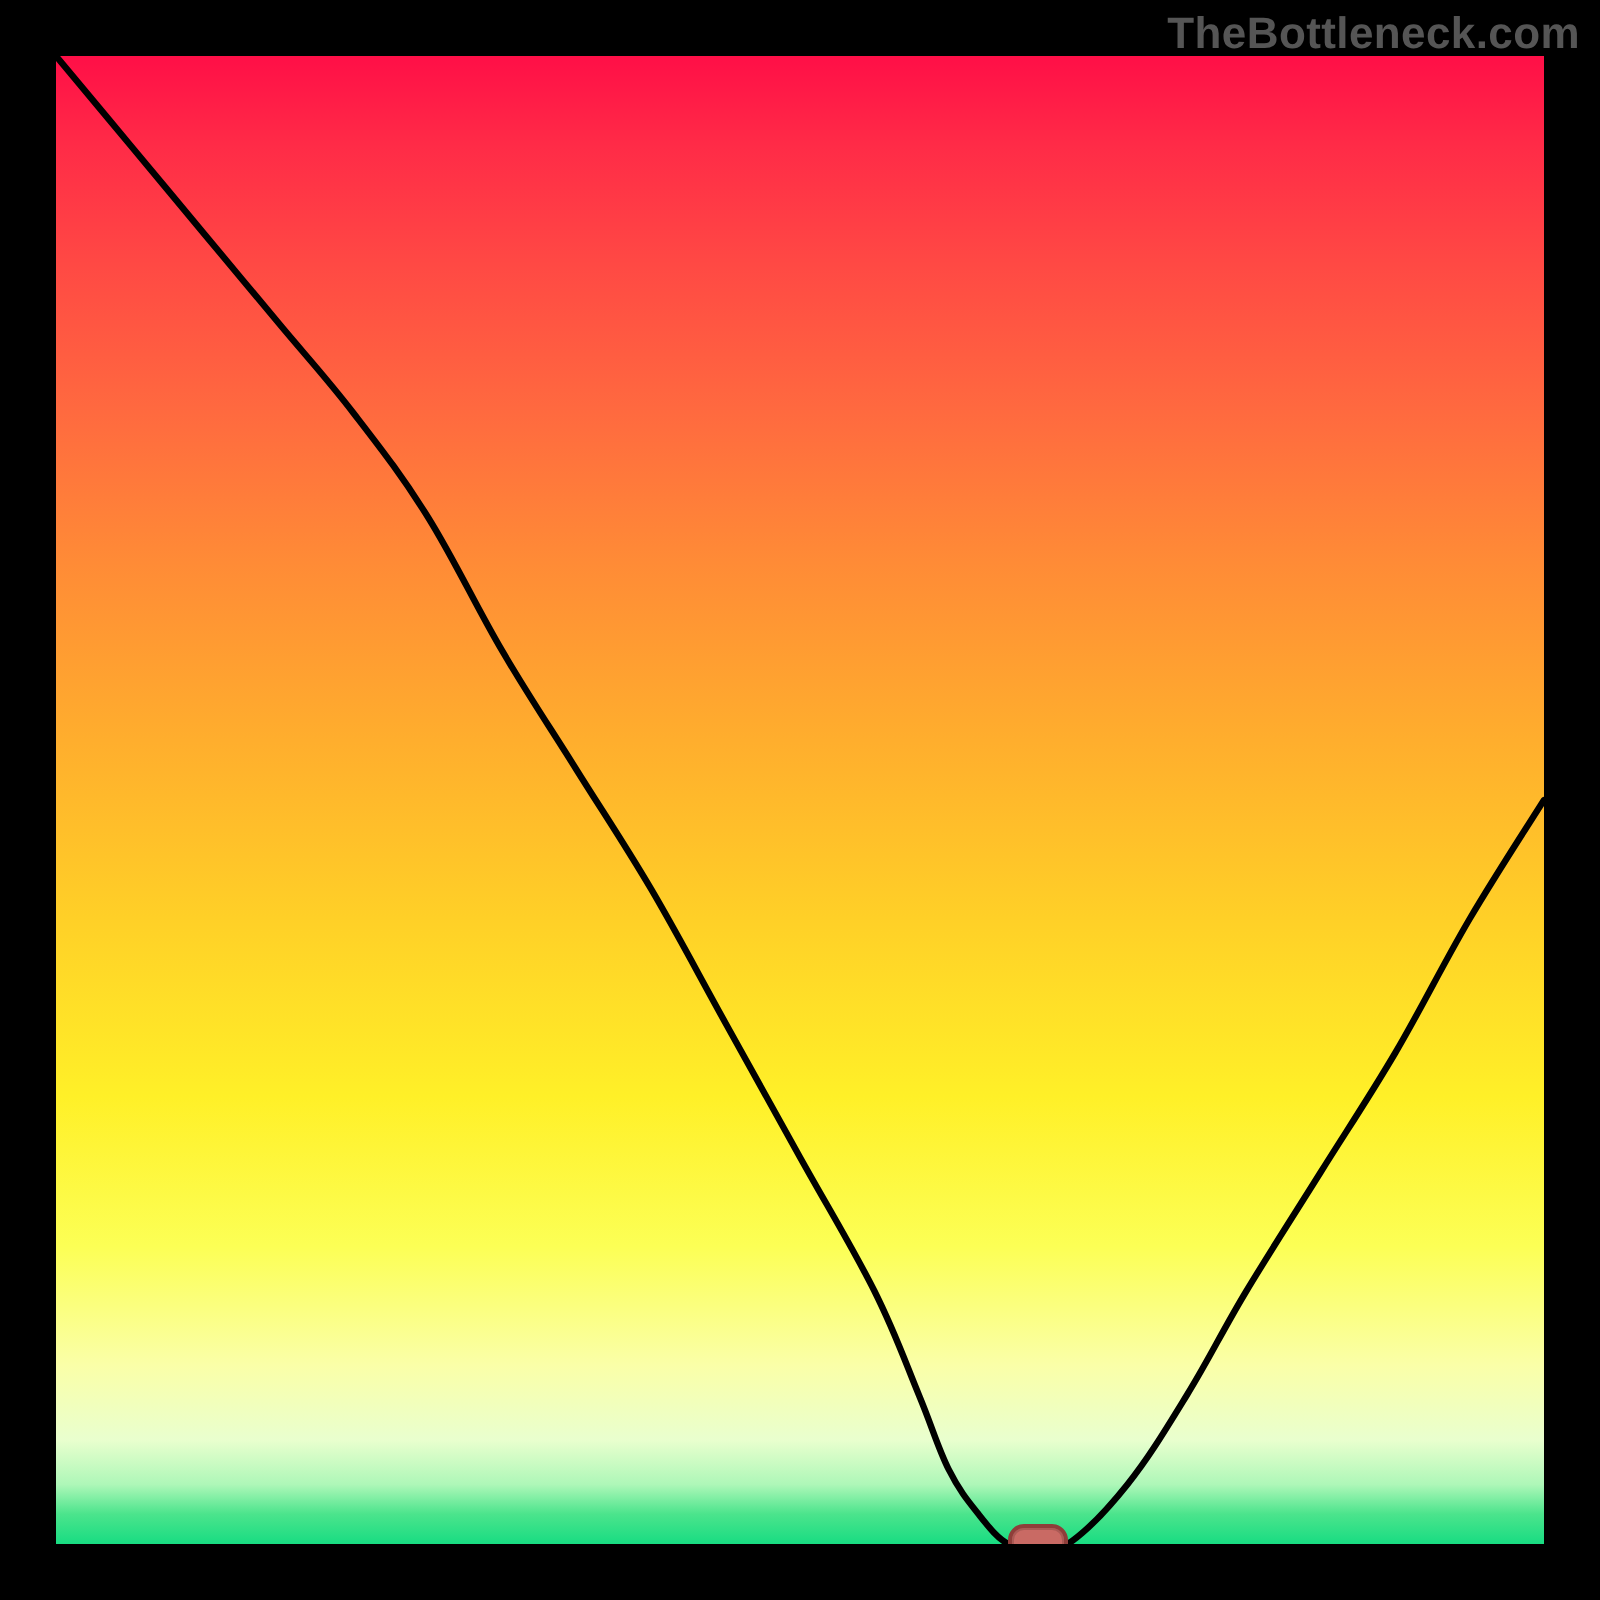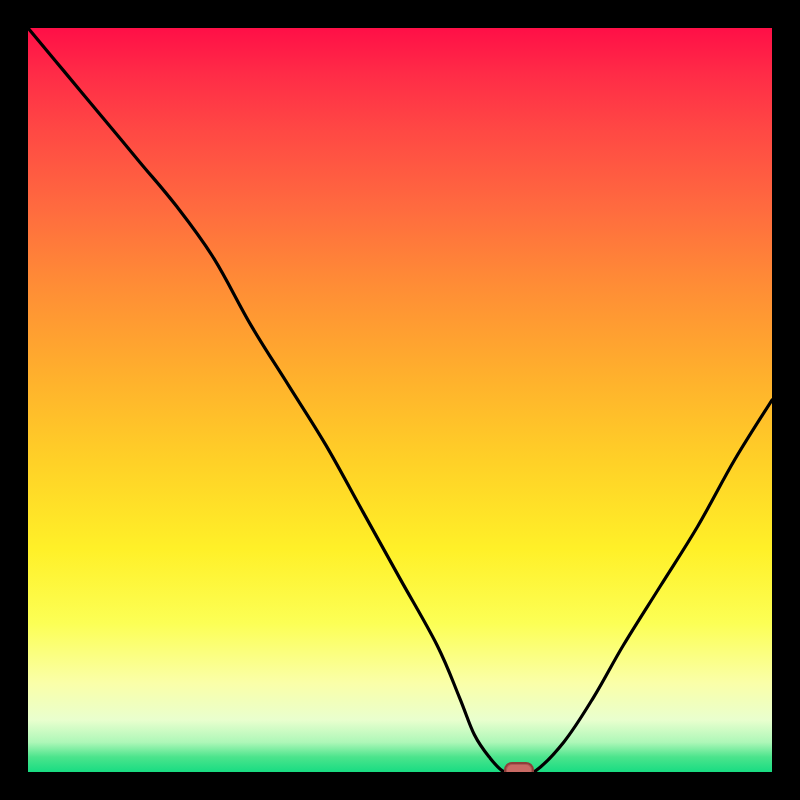--- a/index.html
+++ b/index.html
@@ -75,20 +75,21 @@
     box-shadow: 0 0 0 1px rgba(0,0,0,0.15) inset;
     z-index: 6;
     transform: translate(-50%, -50%);
   }
 </style>
 </head>
 <body>
 
 <div class="stage">
 
+  <div class="watermark">TheBottleneck.com</div>
 
   <div class="plot">
     <div class="gradient"></div>
 
     <svg class="curve" viewBox="0 0 744 744" preserveAspectRatio="none">
       <path id="curve-path" fill="none" stroke="#000" stroke-width="3.2" stroke-linecap="round" stroke-linejoin="round" d="M 0.0 0.0 C 6.7 8.0, 23.8 28.6, 37.2 44.6 C 50.6 60.7, 61.0 73.2, 74.4 89.3 C 87.8 105.4, 98.2 117.8, 111.6 133.9 C 125.0 150.0, 135.4 161.2, 148.8 178.6 C 162.2 196.0, 172.6 209.2, 186.0 230.6 C 199.4 252.1, 209.8 274.8, 223.2 297.6 C 236.6 320.4, 247.0 335.7, 260.4 357.1 C 273.8 378.5, 284.2 393.9, 297.6 416.6 C 311.0 439.4, 321.4 459.5, 334.8 483.6 C 348.2 507.7, 358.6 526.5, 372.0 550.6 C 385.4 574.7, 398.5 596.1, 409.2 617.5 C 419.9 638.9, 424.8 653.5, 431.5 669.6 C 438.2 685.7, 441.0 696.1, 446.4 706.8 C 451.8 717.5, 455.9 722.4, 461.3 729.1 C 466.6 735.8, 470.8 741.3, 476.2 744.0 C 481.5 746.7, 485.7 744.0, 491.0 744.0 C 496.4 744.0, 497.9 749.4, 505.9 744.0 C 514.0 738.6, 525.0 727.6, 535.7 714.2 C 546.4 700.8, 554.7 687.0, 565.4 669.6 C 576.2 652.2, 583.1 637.6, 595.2 617.5 C 607.3 597.4, 619.0 579.4, 632.4 558.0 C 645.8 536.6, 656.2 521.2, 669.6 498.5 C 683.0 475.7, 693.4 454.3, 706.8 431.5 C 720.2 408.8, 737.3 382.7, 744.0 372.0"></path>
     </svg>
 
     <div id="marker" class="marker" style="left: 491.04px; top: 744px;"></div>
   </div>

